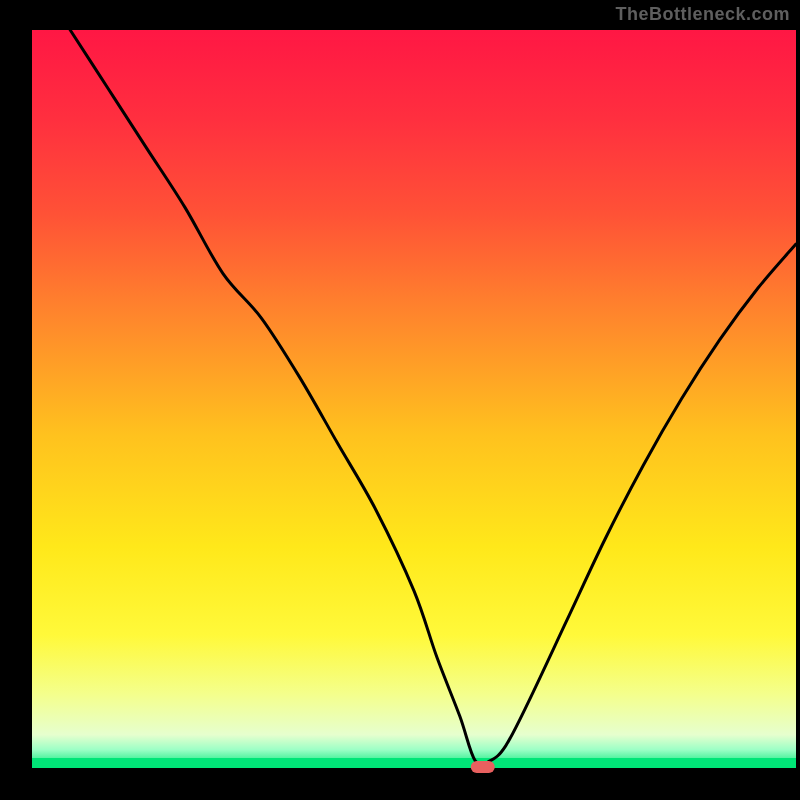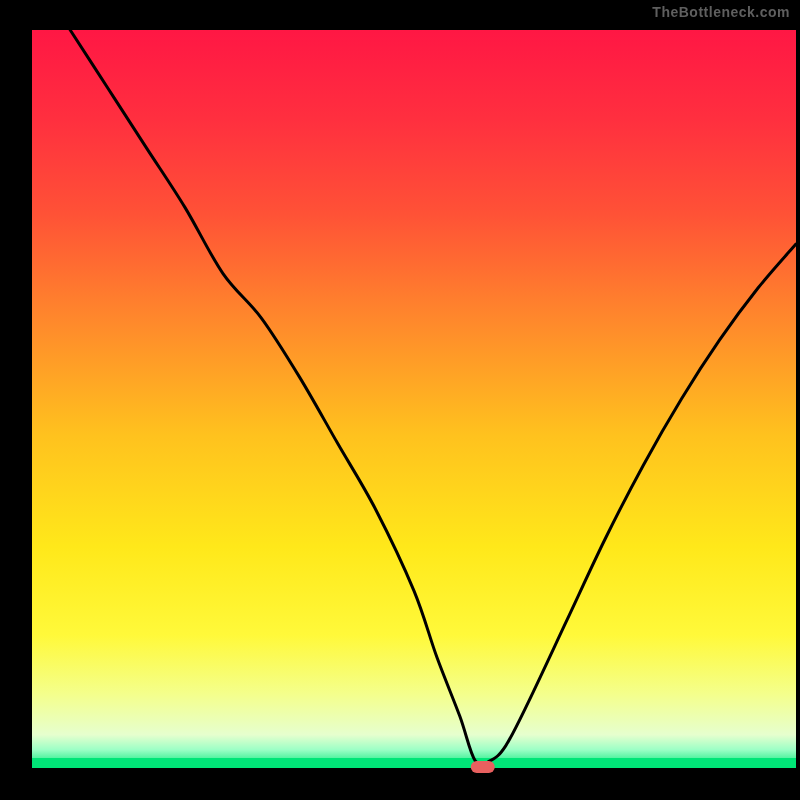--- a/index.html
+++ b/index.html
@@ -15,21 +15,21 @@
     position: relative;
     width: 800px;
     height: 800px;
     background: #000;
   }
   .watermark {
     position: absolute;
     top: 4px;
     right: 10px;
     color: #5f5f5f;
-    font-size: 14px;
+    font-size: 18px;
     font-weight: 600;
     letter-spacing: 0.5px;
     z-index: 50;
   }
   svg {
     display: block;
   }
 </style>
 </head>
 <body>

